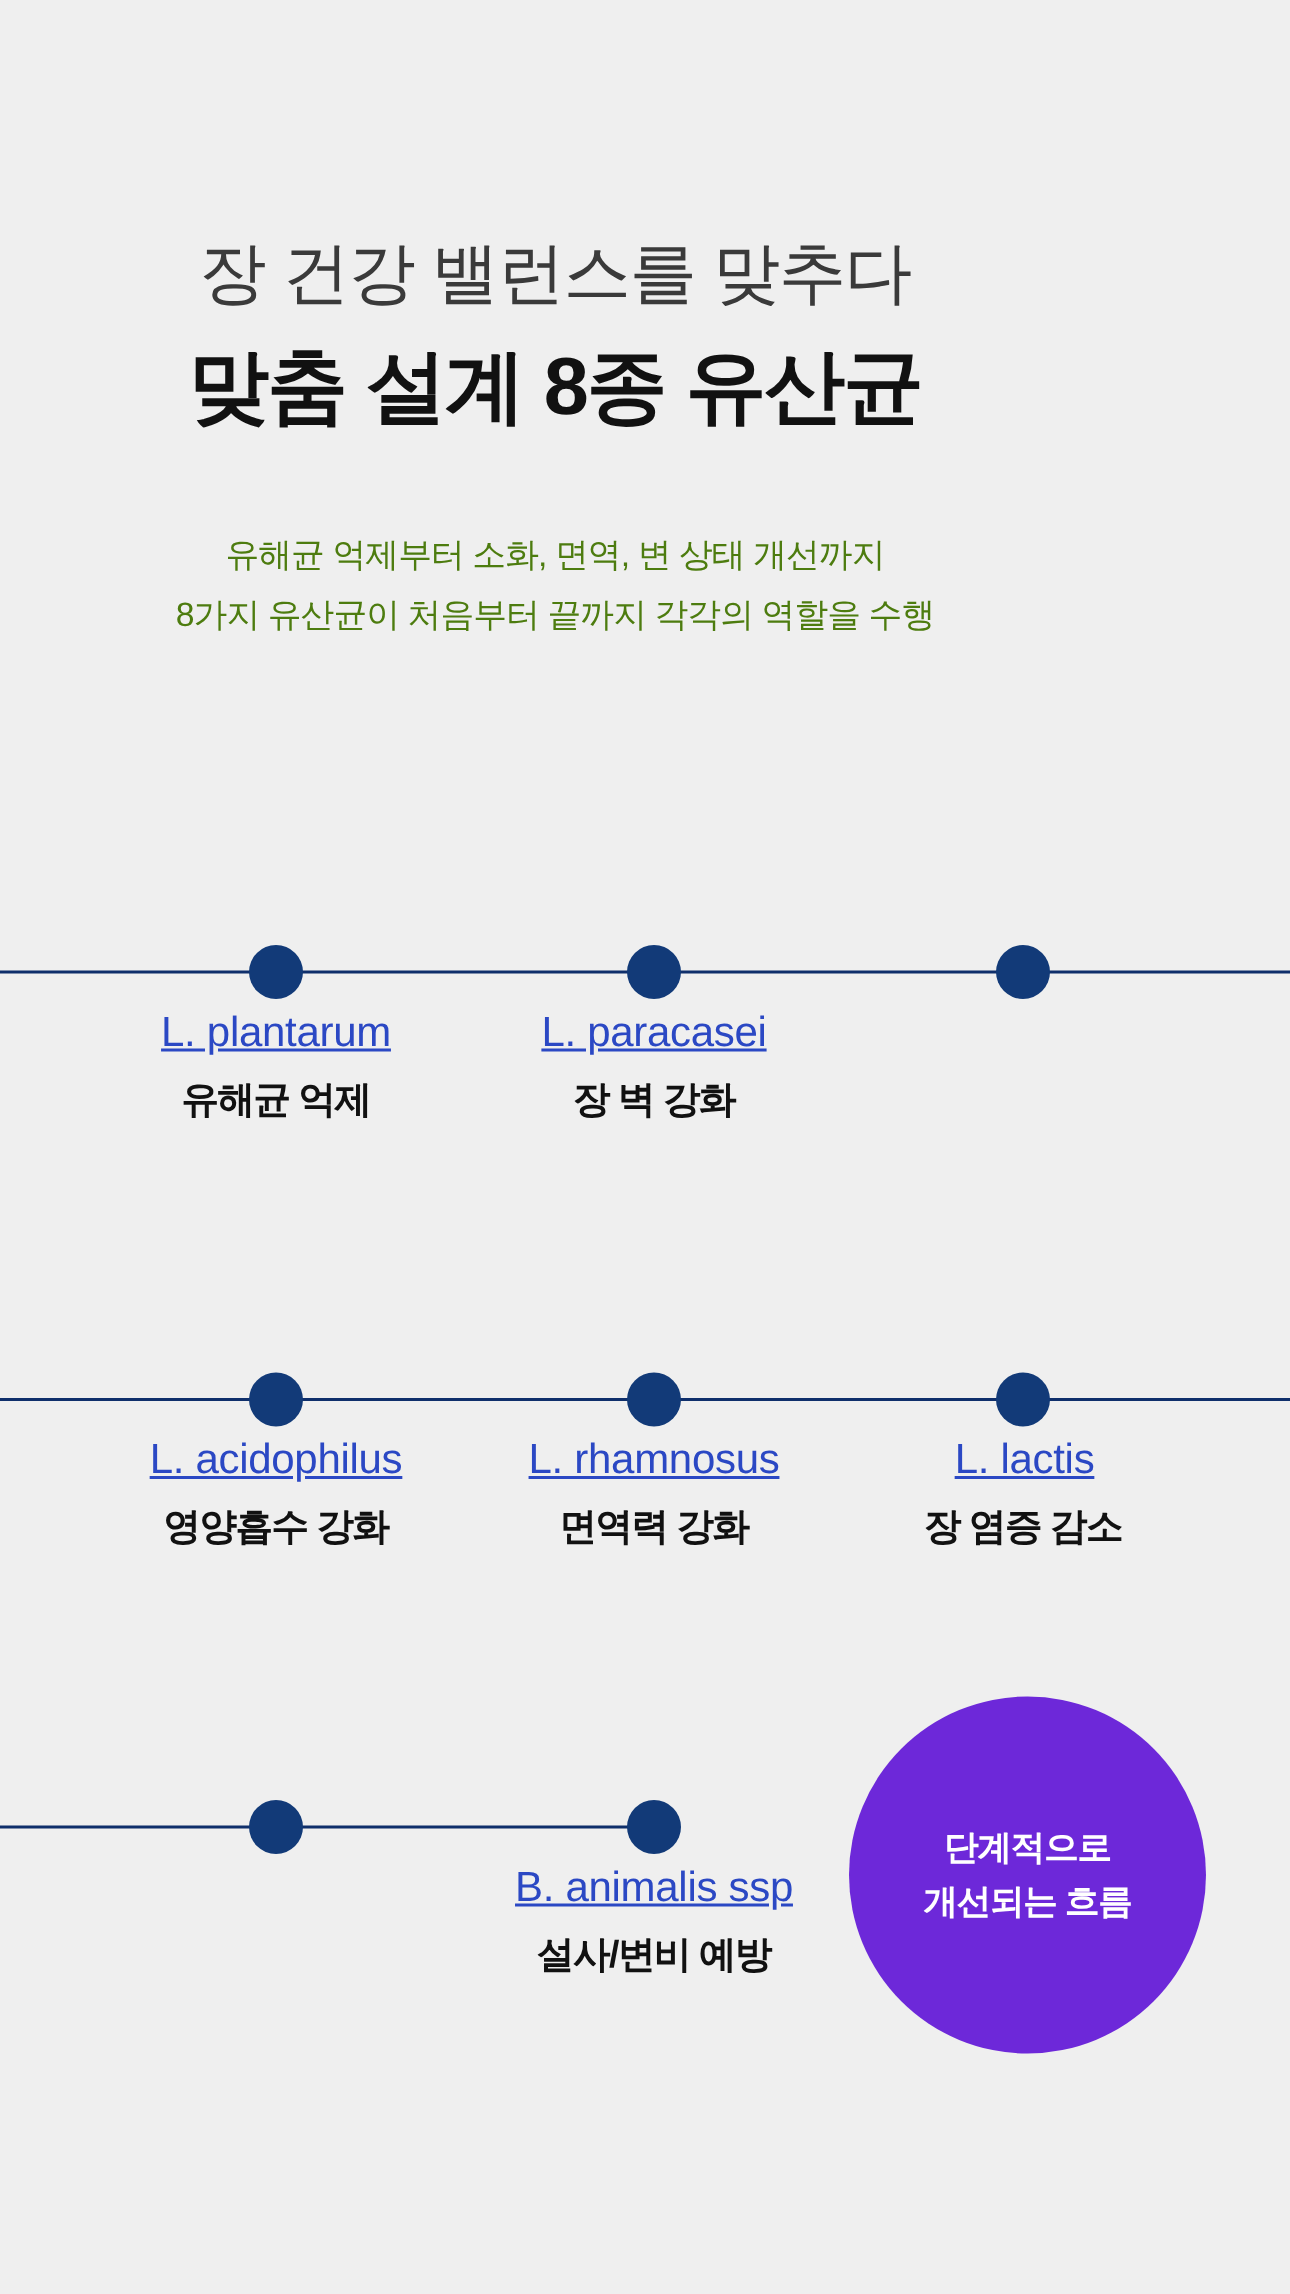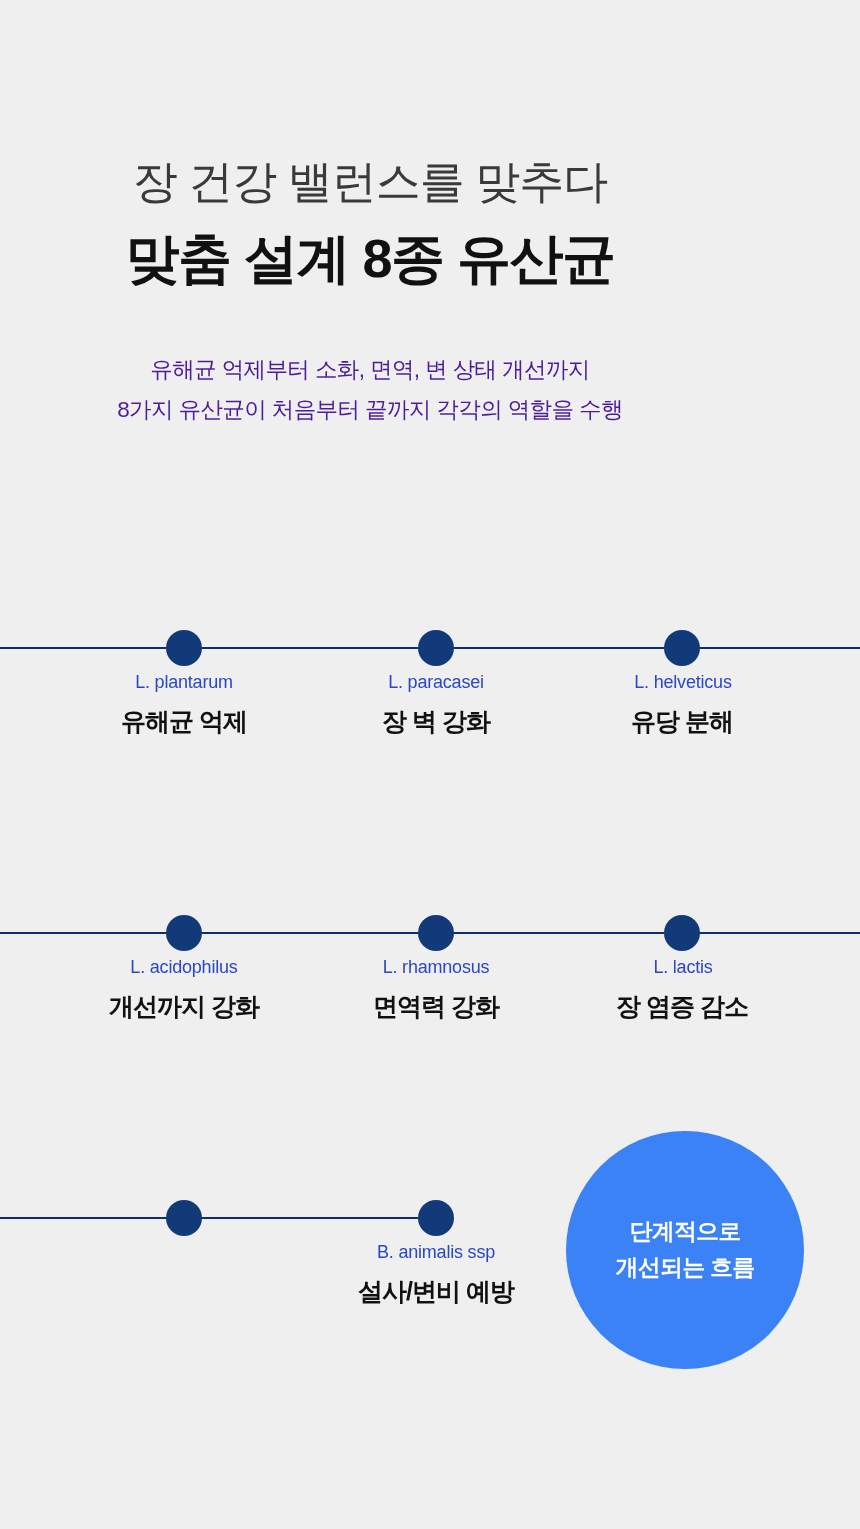--- a/index.html
+++ b/index.html
@@ -39,21 +39,21 @@
     font-weight: 700;
     letter-spacing: -1.5px;
     color: #111;
     line-height: 1.25;
     margin-top: 16px;
   }
   .subcopy {
     margin-top: 58px;
     font-size: 22.5px;
     font-weight: 500;
-    color: #4c1d95;
+    color: #4d7c0f;
     line-height: 1.72;
     letter-spacing: -0.6px;
   }
   .subcopy div + div {
     margin-top: 2px;
   }
 
   
   .rows {
     position: absolute;
@@ -86,25 +86,26 @@
     margin-left: -18px;
   }
   .label {
     position: absolute;
     top: 72px;
     width: 300px;
     margin-left: -150px;
     text-align: center;
   }
   .strain {
-    font-size: 18px;
+    font-size: 28px;
     font-weight: 500;
     color: #2b48c4;
     letter-spacing: -0.2px;
     white-space: nowrap;
+    text-decoration: underline;
   }
   .benefit {
     margin-top: 12px;
     font-size: 25px;
     font-weight: 700;
     color: #111;
     letter-spacing: -1px;
     white-space: nowrap;
   }
 
@@ -112,21 +113,21 @@
   .label.c3 .strain { margin-left: 2px; }
 
   
   .badge {
     position: absolute;
     left: 566px;
     top: 1131px;
     width: 238px;
     height: 238px;
     border-radius: 50%;
-    background: #3b82f6;
+    background: #6d28d9;
     color: #fff;
     display: flex;
     flex-direction: column;
     align-items: center;
     justify-content: center;
     text-align: left;
     line-height: 1.55;
     font-size: 23px;
     font-weight: 700;
     letter-spacing: -0.8px;
@@ -157,33 +158,29 @@
         <div class="benefit">유해균 억제</div>
       </div>
 
       <div class="node" style="left:436px;"></div>
       <div class="label" style="left:436px;">
         <div class="strain">L. paracasei</div>
         <div class="benefit">장 벽 강화</div>
       </div>
 
       <div class="node" style="left:682px;"></div>
-      <div class="label c3" style="left:682px;">
-        <div class="strain">L. helveticus</div>
-        <div class="benefit">유당 분해</div>
-      </div>
     </div>
 
     <div class="row">
       <div class="row-line"></div>
 
       <div class="node" style="left:184px;"></div>
       <div class="label" style="left:184px;">
         <div class="strain">L. acidophilus</div>
-        <div class="benefit">개선까지 강화</div>
+        <div class="benefit">영양흡수 강화</div>
       </div>
 
       <div class="node" style="left:436px;"></div>
       <div class="label" style="left:436px;">
         <div class="strain">L. rhamnosus</div>
         <div class="benefit">면역력 강화</div>
       </div>
 
       <div class="node" style="left:682px;"></div>
       <div class="label c3" style="left:682px;">

